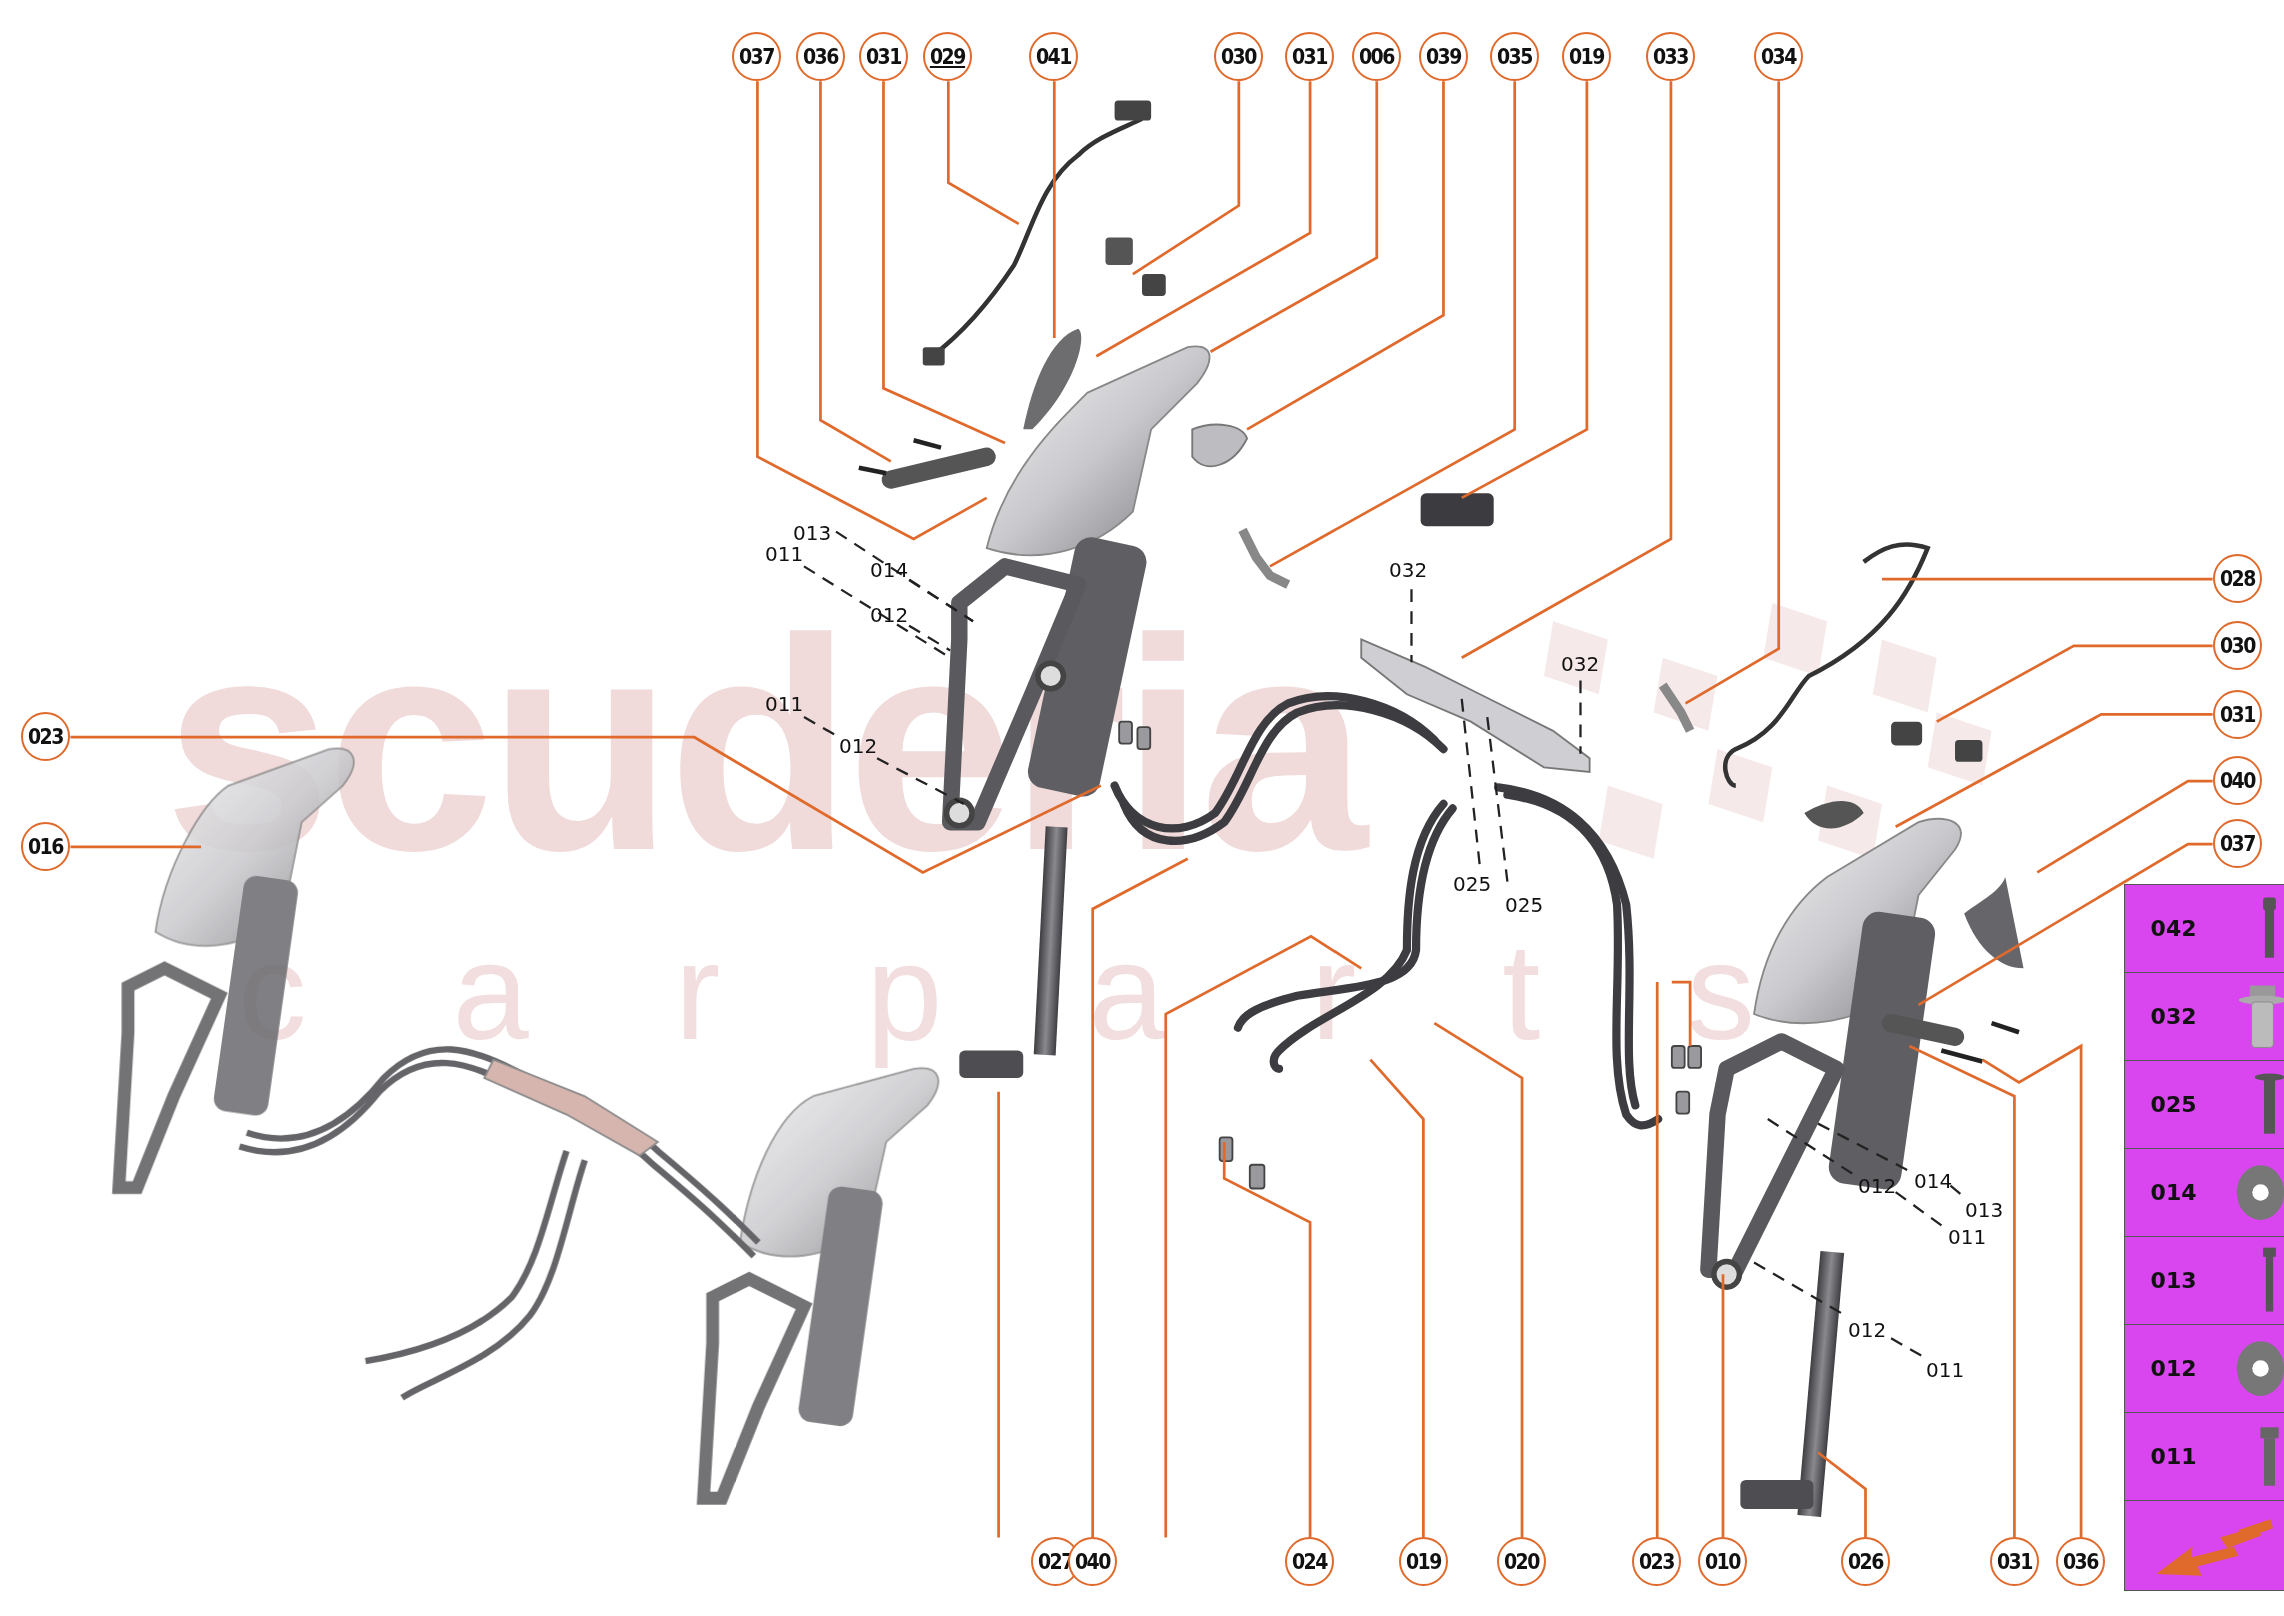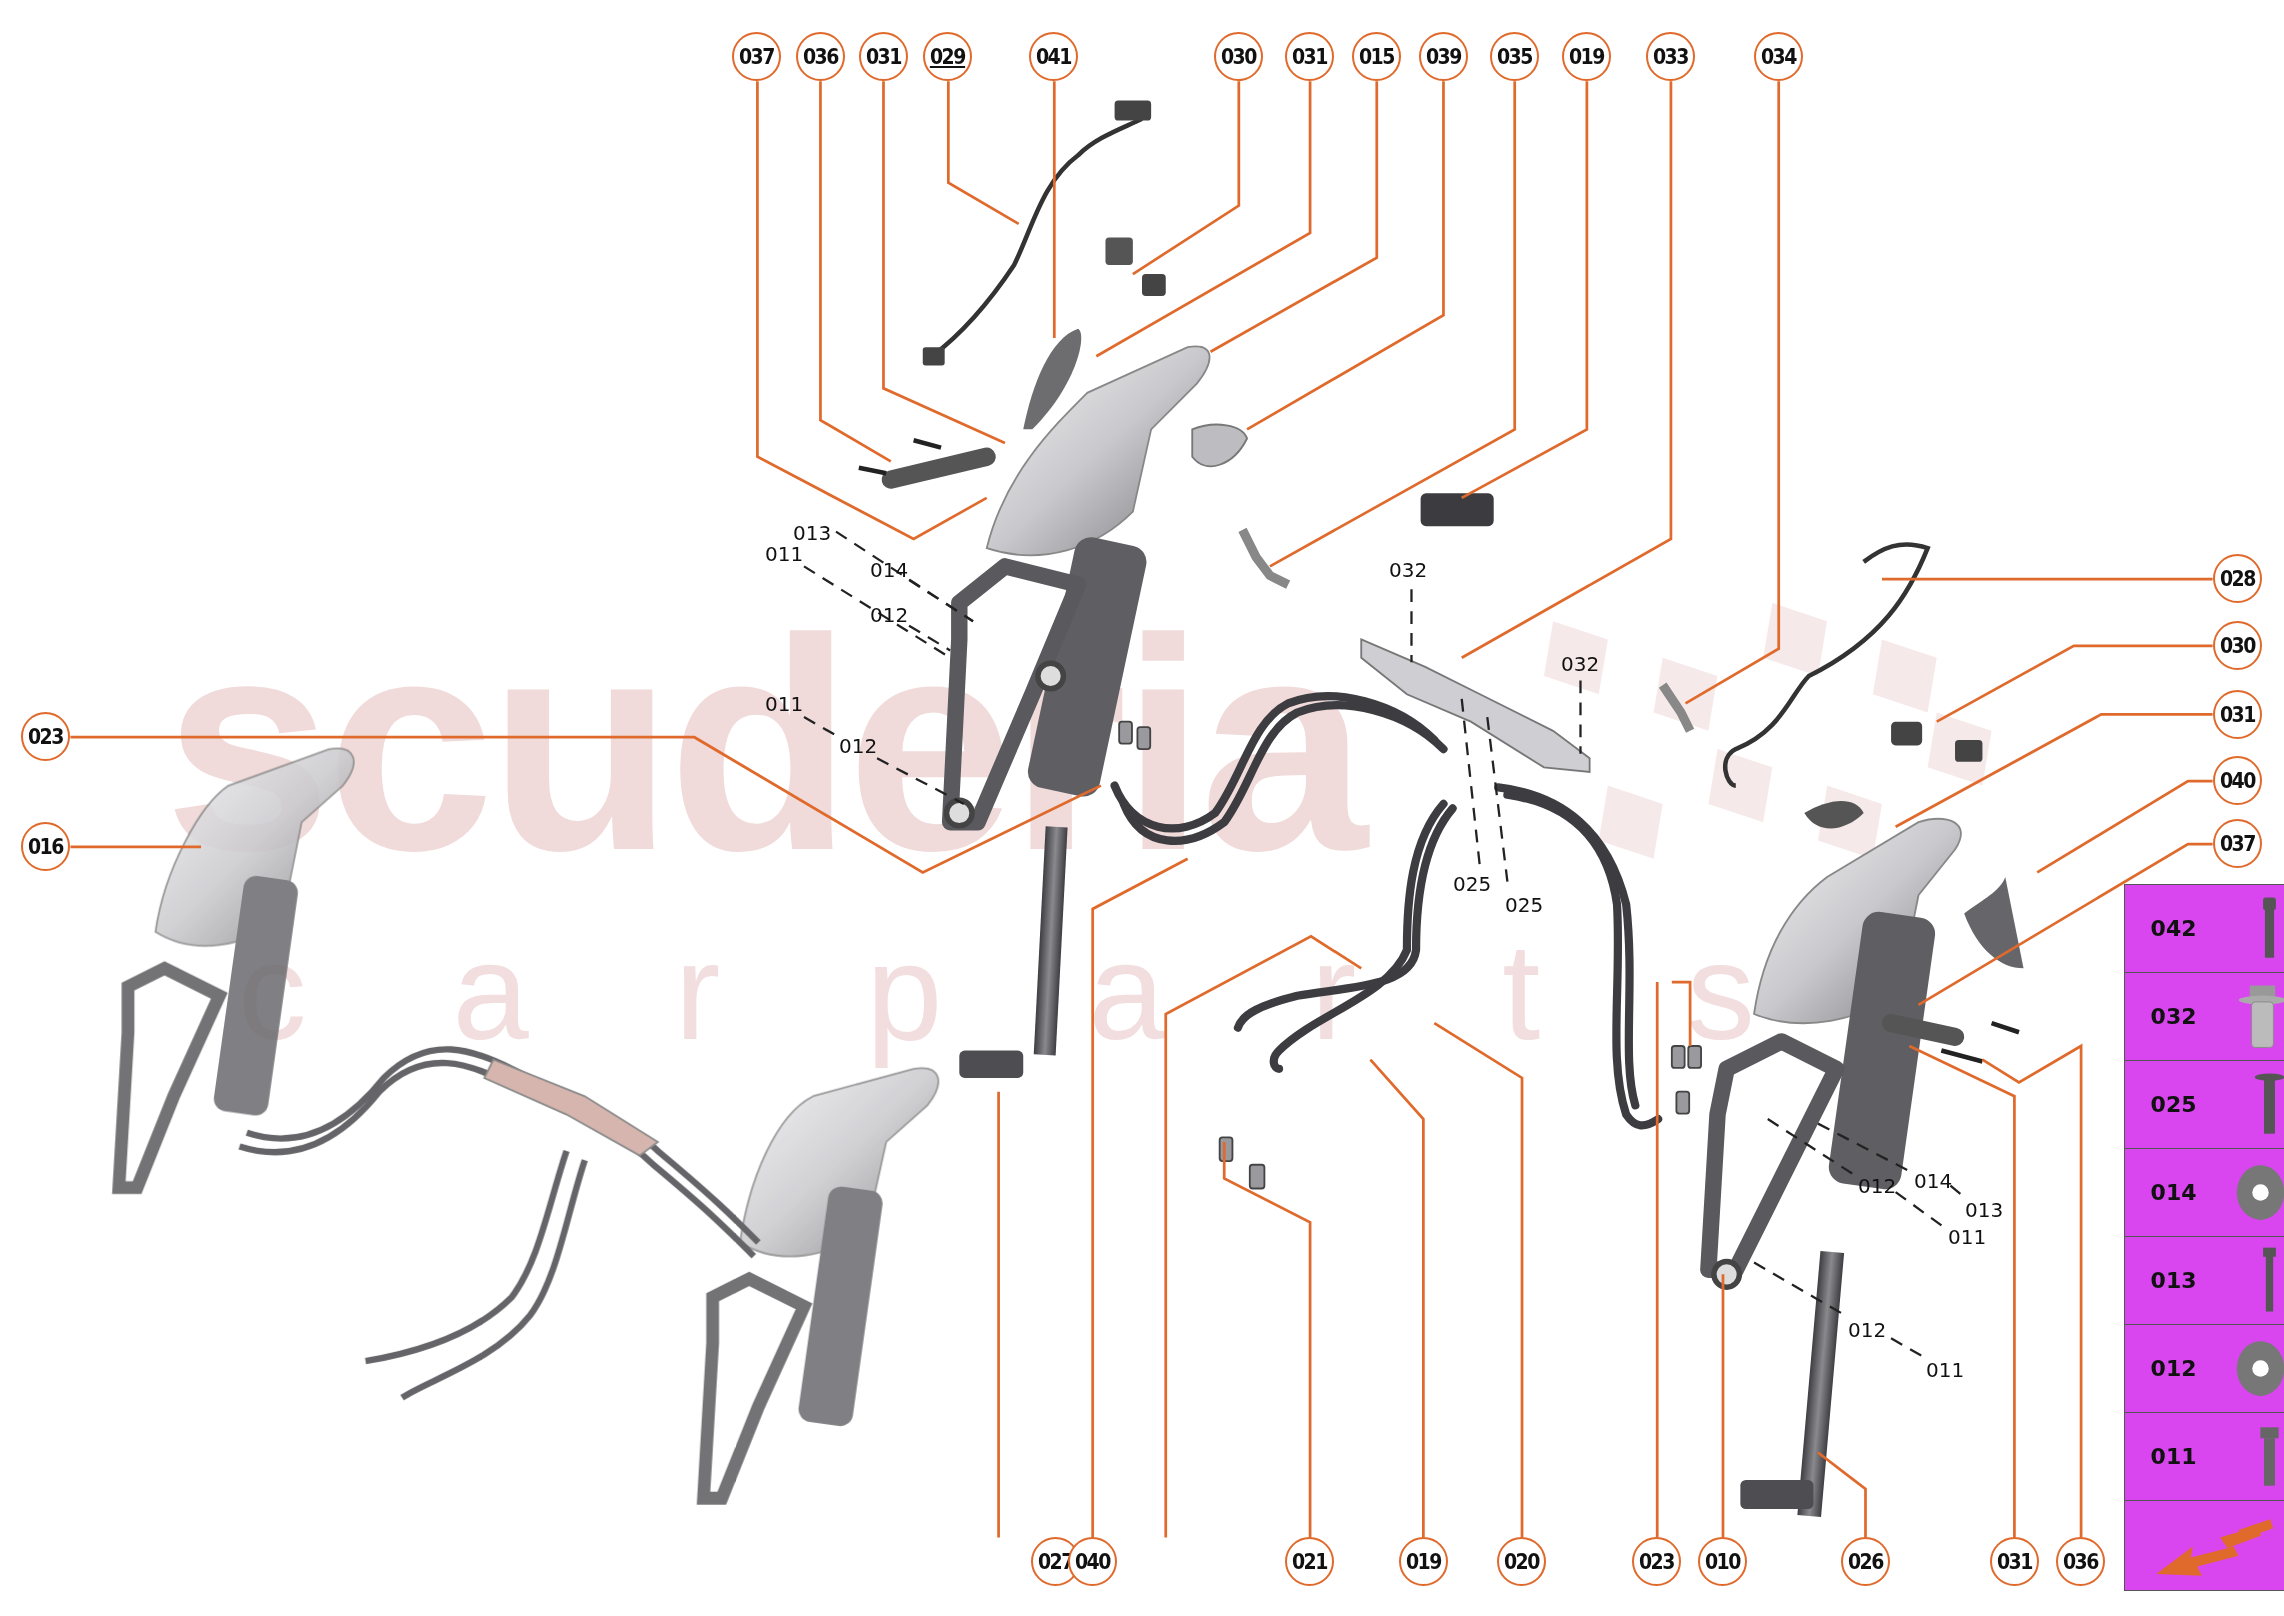--- a/index.html
+++ b/index.html
@@ -195,21 +195,21 @@
   </svg>
 
   <div id="callouts-top">
       <div class="callout" style="left: 757px; top: 57px;">037</div>
       <div class="callout" style="left: 821px; top: 57px;">036</div>
       <div class="callout" style="left: 884px; top: 57px;">031</div>
       <div class="callout" style="left: 948px; top: 57px; text-decoration: underline;">029</div>
       <div class="callout" style="left: 1054px; top: 57px;">041</div>
       <div class="callout" style="left: 1239px; top: 57px;">030</div>
       <div class="callout" style="left: 1310px; top: 57px;">031</div>
-      <div class="callout" style="left: 1377px; top: 57px;">015</div>
+      <div class="callout" style="left: 1377px; top: 57px;">006</div>
       <div class="callout" style="left: 1444px; top: 57px;">039</div>
       <div class="callout" style="left: 1515px; top: 57px;">035</div>
       <div class="callout" style="left: 1587px; top: 57px;">019</div>
       <div class="callout" style="left: 1671px; top: 57px;">033</div>
       <div class="callout" style="left: 1779px; top: 57px;">034</div>
     </div>
   <div id="callouts-right">
       <div class="callout" style="left: 2238px; top: 579px;">028</div>
       <div class="callout" style="left: 2238px; top: 646px;">030</div>
       <div class="callout" style="left: 2238px; top: 715px;">031</div>
@@ -217,21 +217,21 @@
       <div class="callout" style="left: 2238px; top: 844px;">037</div>
     </div>
   <div id="callouts-left">
       <div class="callout" style="left: 46px; top: 737px;">023</div>
       <div class="callout" style="left: 46px; top: 847px;">016</div>
     </div>
   <div id="callouts-bottom">
       <div class="callout" style="left: 999px; top: 1562px; margin-left: 32px;">027</div>
       <div class="callout" style="left: 1093px; top: 1562px;">040</div>
       <div class="callout" style="left: 1166px; top: 1646px;">020</div>
-      <div class="callout" style="left: 1310px; top: 1562px;">021</div>
+      <div class="callout" style="left: 1310px; top: 1562px;">024</div>
       <div class="callout" style="left: 1424px; top: 1562px;">019</div>
       <div class="callout" style="left: 1522px; top: 1562px;">020</div>
       <div class="callout" style="left: 1657px; top: 1562px;">023</div>
       <div class="callout" style="left: 1723px; top: 1562px;">010</div>
       <div class="callout" style="left: 1866px; top: 1562px;">026</div>
       <div class="callout" style="left: 2015px; top: 1562px;">031</div>
       <div class="callout" style="left: 2081px; top: 1562px;">036</div>
     </div>
   <div id="small-labels">
       <div class="small-label" style="left: 793px; top: 523px;">013</div>

